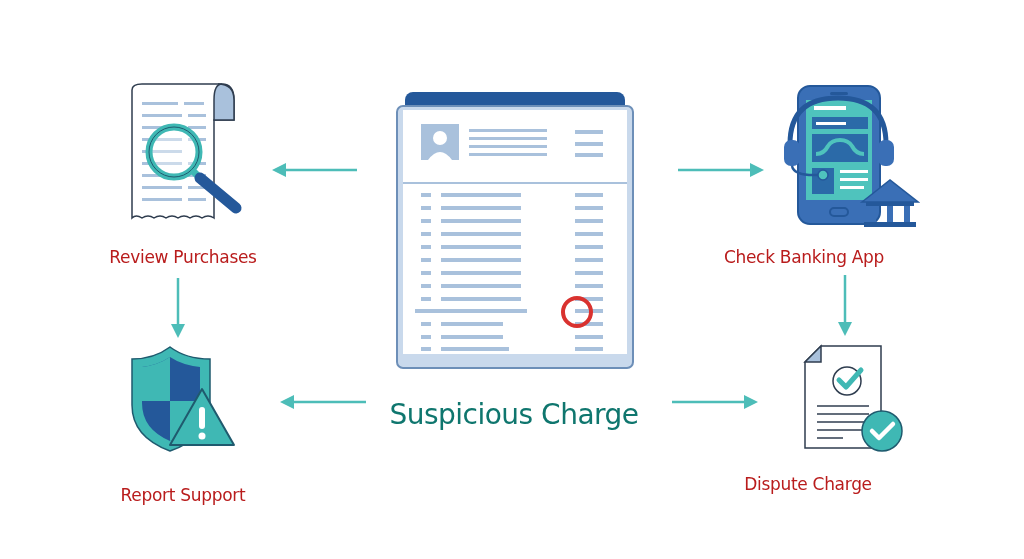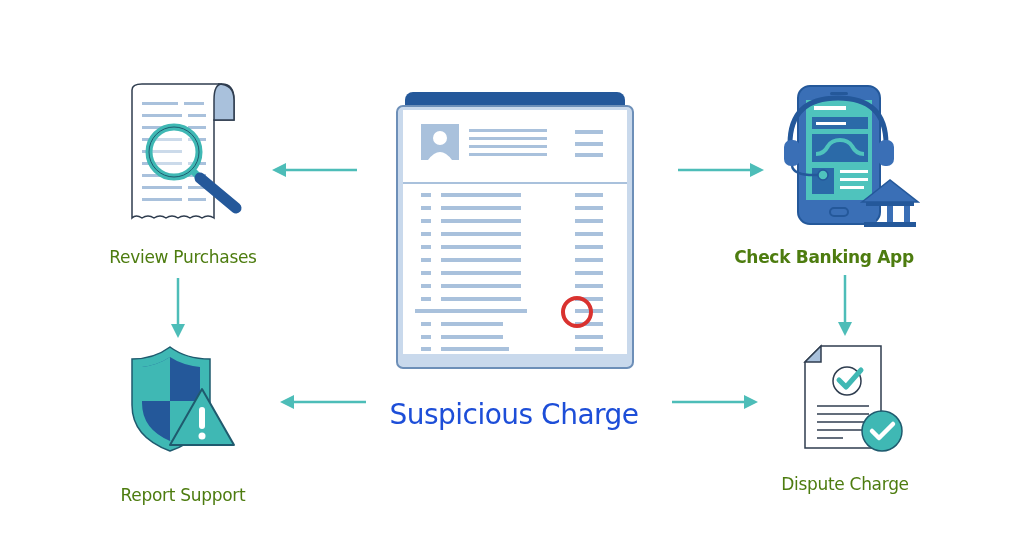--- a/index.html
+++ b/index.html
@@ -1,19 +1,19 @@
 <!DOCTYPE html>
 <html><head>
 <meta charset="utf-8">
 <style>
   html, body { margin:0; padding:0; background:#ffffff; }
   body { width:1024px; height:559px; position:relative; overflow:hidden; font-family:"DejaVu Sans", sans-serif; }
   .abs { position:absolute; }
-  .label { position:absolute; color:#4d7c0f; font-size:17px; text-align:center; white-space:nowrap; transform:translateX(-50%); letter-spacing:-0.3px; }
-  .title { position:absolute; color:#1d4ed8; font-size:28px; white-space:nowrap; transform:translateX(-50%); letter-spacing:-0.5px; }
+  .label { position:absolute; color:#b91c1c; font-size:17px; text-align:center; white-space:nowrap; transform:translateX(-50%); letter-spacing:-0.3px; }
+  .title { position:absolute; color:#0f766e; font-size:28px; white-space:nowrap; transform:translateX(-50%); letter-spacing:-0.5px; }
   svg { display:block; }
 </style>
 </head>
 <body>
 
 <svg class="abs" style="left:0;top:0" width="1024" height="559">
   <defs>
     <marker id="ah" markerWidth="10" markerHeight="10" refX="5" refY="5" orient="auto" markerUnits="userSpaceOnUse" viewBox="0 0 10 10">
       <path d="M0,0 L10,5 L0,10 Z" fill="#4dbdb8"></path>
     </marker>
@@ -162,21 +162,21 @@
     <rect x="98" y="56" width="16" height="26" rx="7" fill="#3a6fb6"></rect>
     <path d="M12,82 Q14,92 38,91" fill="none" stroke="#24589a" stroke-width="2.5"></path>
     <path d="M82,118 L110,96 L138,118 Z" fill="#3a6fb6" stroke="#24589a" stroke-width="1.5"></path>
     <rect x="86" y="118" width="48" height="4" fill="#24589a"></rect>
     <rect x="90" y="122" width="6" height="16" fill="#3a6fb6"></rect>
     <rect x="107" y="122" width="6" height="16" fill="#3a6fb6"></rect>
     <rect x="124" y="122" width="6" height="16" fill="#3a6fb6"></rect>
     <rect x="84" y="138" width="52" height="5" fill="#24589a"></rect>
   </svg>
 </div>
-<div class="label" style="left:824px;top:247px;font-weight:bold;">Check Banking App</div>
+<div class="label" style="left:804px;top:247px;">Check Banking App</div>
 
 <div class="abs" style="left:130px;top:345px;">
   <svg width="110" height="110" viewBox="0 0 110 110">
     <path d="M40,2 Q56,14 80,14 L80,60 Q80,92 40,106 Q2,92 2,60 L2,14 Q24,14 40,2 Z" fill="#3fb8b4" stroke="#1f5a6e" stroke-width="1.5"></path>
     <path d="M40,12 Q52,20 70,22 L70,58 Q70,84 40,96 Q12,84 12,58 L12,22 Q28,20 40,12 Z" fill="#24589a"></path>
     <path d="M40,12 L40,56 L12,56 L12,22 Q28,20 40,12 Z" fill="#3fb8b4"></path>
     <path d="M40,56 L70,56 L70,58 Q70,84 40,96 Z" fill="#3fb8b4"></path>
     <path d="M72,44 L104,100 L40,100 Z" fill="#3fb8b4" stroke="#1f5a6e" stroke-width="2" stroke-linejoin="round"></path>
     <rect x="69" y="62" width="6" height="22" rx="3" fill="#fff"></rect>
     <circle cx="72" cy="91" r="3.5" fill="#fff"></circle>
@@ -194,13 +194,13 @@
       <line x1="14" y1="62" x2="66" y2="62"></line>
       <line x1="14" y1="70" x2="66" y2="70"></line>
       <line x1="14" y1="78" x2="66" y2="78"></line>
       <line x1="14" y1="86" x2="60" y2="86"></line>
       <line x1="14" y1="94" x2="40" y2="94"></line>
     </g>
     <circle cx="79" cy="87" r="20" fill="#3fb8b4" stroke="#1f5a6e" stroke-width="1.5"></circle>
     <path d="M69,87 L76,94 L90,80" fill="none" stroke="#fff" stroke-width="4.5" stroke-linecap="round" stroke-linejoin="round"></path>
   </svg>
 </div>
-<div class="label" style="left:845px;top:474px;text-align:center;">Dispute Charge</div>
+<div class="label" style="left:808px;top:474px;text-align:center;">Dispute Charge</div>
 
 </body></html>

